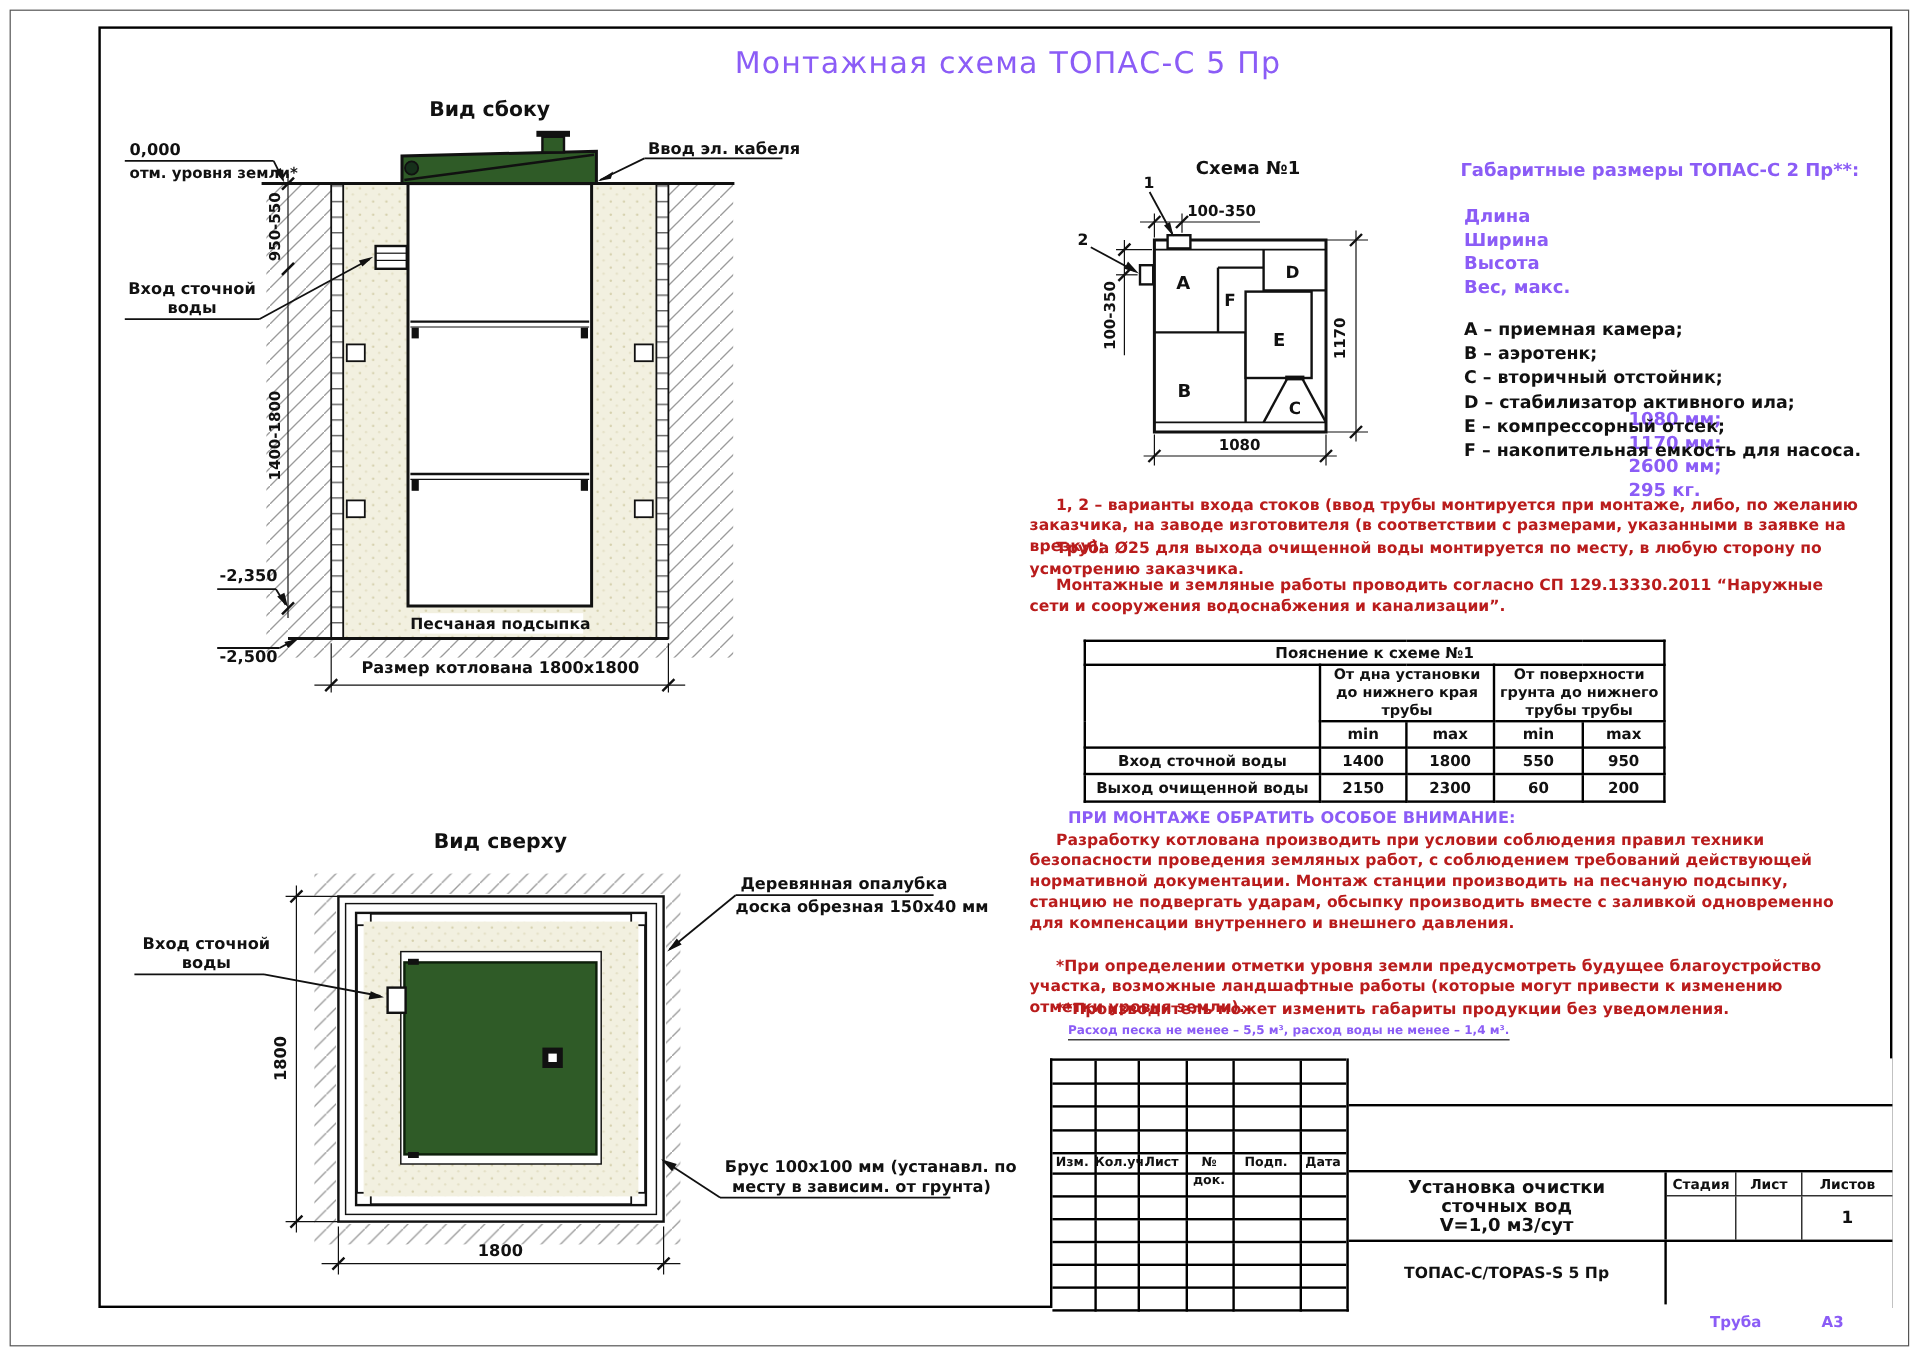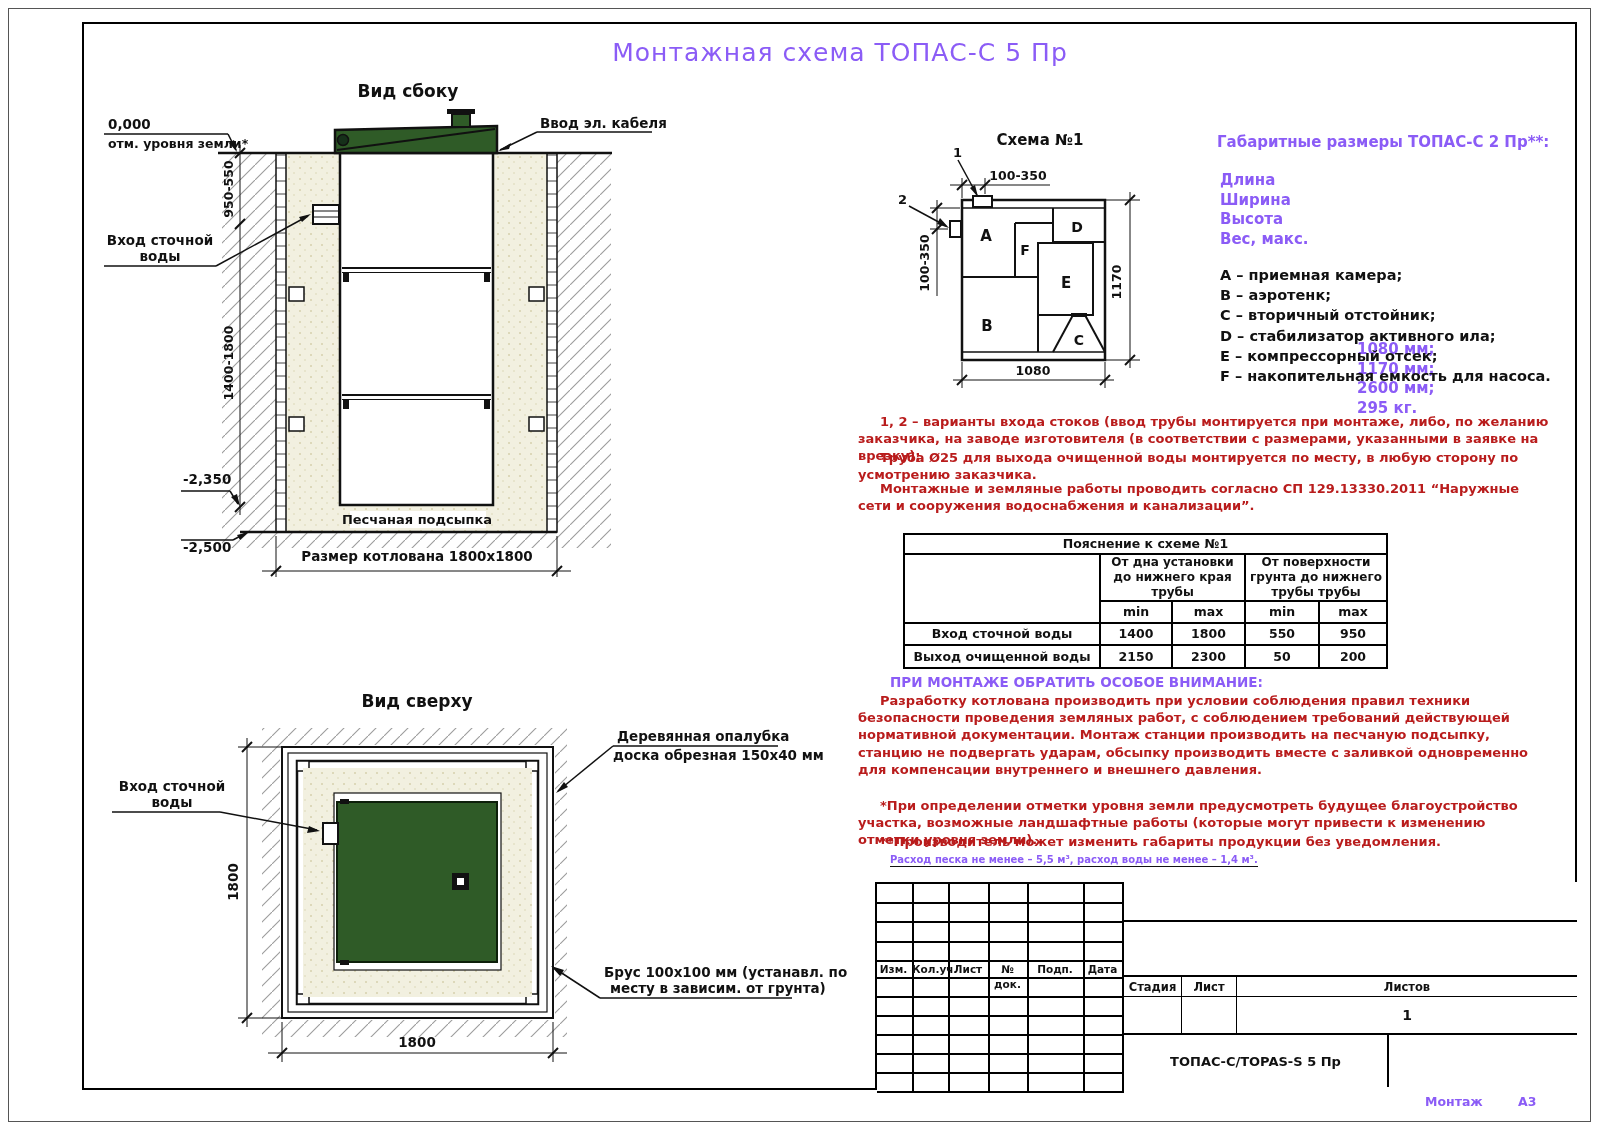--- a/index.html
+++ b/index.html
@@ -381,21 +381,21 @@
     <td>Вход сточной воды</td>
     <td>1400</td>
     <td>1800</td>
     <td>550</td>
     <td>950</td>
   </tr>
   <tr style="height:23px;">
     <td>Выход очищенной воды</td>
     <td>2150</td>
     <td>2300</td>
-    <td>50</td>
+    <td>60</td>
     <td>200</td>
   </tr>
 </tbody>
   </table>
 
 <div class="t" style="left:890px;top:674px;font-size:13.5px;">ПРИ МОНТАЖЕ ОБРАТИТЬ ОСОБОЕ ВНИМАНИЕ:</div>
 <div class="para" style="left:858px;top:692px;width:692px;">Разработку котлована производить при условии соблюдения правил техники безопасности проведения земляных работ, с соблюдением требований действующей нормативной документации. Монтаж станции производить на песчаную подсыпку, станцию не подвергать ударам, обсыпку производить вместе с заливкой одновременно для компенсации внутреннего и внешнего давления.</div>
 <div class="para" style="left:858px;top:797px;width:692px;">*При определении отметки уровня земли предусмотреть будущее благоустройство участка, возможные ландшафтные работы (которые могут привести к изменению отметки уровня земли).</div>
 <div class="para" style="left:858px;top:833px;width:692px;">**Производитель может изменить габариты продукции без уведомления.</div>
 <div class="t" style="left:890px;top:854px;font-size:10px;border-bottom:1.5px solid #111;padding-bottom:1px;">Расход песка не менее – 5,5 м³, расход воды не менее – 1,4 м³.</div>
@@ -472,32 +472,37 @@
 <div class="rev-h" style="left:912px;width:36px;">Кол.уч.</div>
 <div class="rev-h" style="left:948px;width:40px;">Лист</div>
 <div class="rev-h" style="left:988px;width:39px;">№ док.</div>
 <div class="rev-h" style="left:1027px;width:56px;">Подп.</div>
 <div class="rev-h" style="left:1083px;width:39px;">Дата</div>
 
 <div id="stamp">
   <div class="row" style="height:40px;border-bottom:2.5px solid #000;"></div>
   <div class="row" style="height:55px;border-bottom:2.5px solid #000;"></div>
   <div class="row" style="height:58px;border-bottom:2.5px solid #000;display:flex;box-sizing:border-box;">
+    <div class="cellc" style="width:265px;border-right:2.5px solid #000;flex-direction:column;font-weight:bold;font-size:15px;line-height:16px;">
+      <span>Установка очистки</span>
+      <span>сточных вод</span>
+      <span>V=1,0 м3/сут</span>
+    </div>
     <div style="flex:1;display:flex;flex-direction:column;">
       <div style="display:flex;height:20px;box-sizing:border-box;border-bottom:1.8px solid #000;">
         <div class="cellc" style="width:58px;border-right:1.8px solid #000;font-weight:bold;font-size:11.5px;">Стадия</div>
         <div class="cellc" style="width:55px;border-right:1.8px solid #000;font-weight:bold;font-size:11.5px;">Лист</div>
         <div class="cellc" style="flex:1;font-weight:bold;font-size:11.5px;">Листов</div>
       </div>
       <div style="display:flex;flex:1;">
         <div class="cellc" style="width:58px;border-right:1.8px solid #000;"></div>
         <div class="cellc" style="width:55px;border-right:1.8px solid #000;"></div>
         <div class="cellc" style="flex:1;font-weight:bold;font-size:14px;">1</div>
       </div>
     </div>
   </div>
   <div class="row" style="flex:1;height:52px;display:flex;box-sizing:border-box;">
     <div class="cellc" style="width:265px;border-right:2.5px solid #000;font-weight:bold;font-size:13px;">ТОПАС-С/TOPAS-S 5 Пр</div>
   </div>
 </div>
 
-<div class="t" style="left:1425px;top:1094px;font-size:12.5px;">Монтаж</div>
+<div class="t" style="left:1425px;top:1094px;font-size:12.5px;">Труба</div>
 <div class="t" style="left:1518px;top:1094px;font-size:12.5px;">А3</div>
 
 </body></html>

